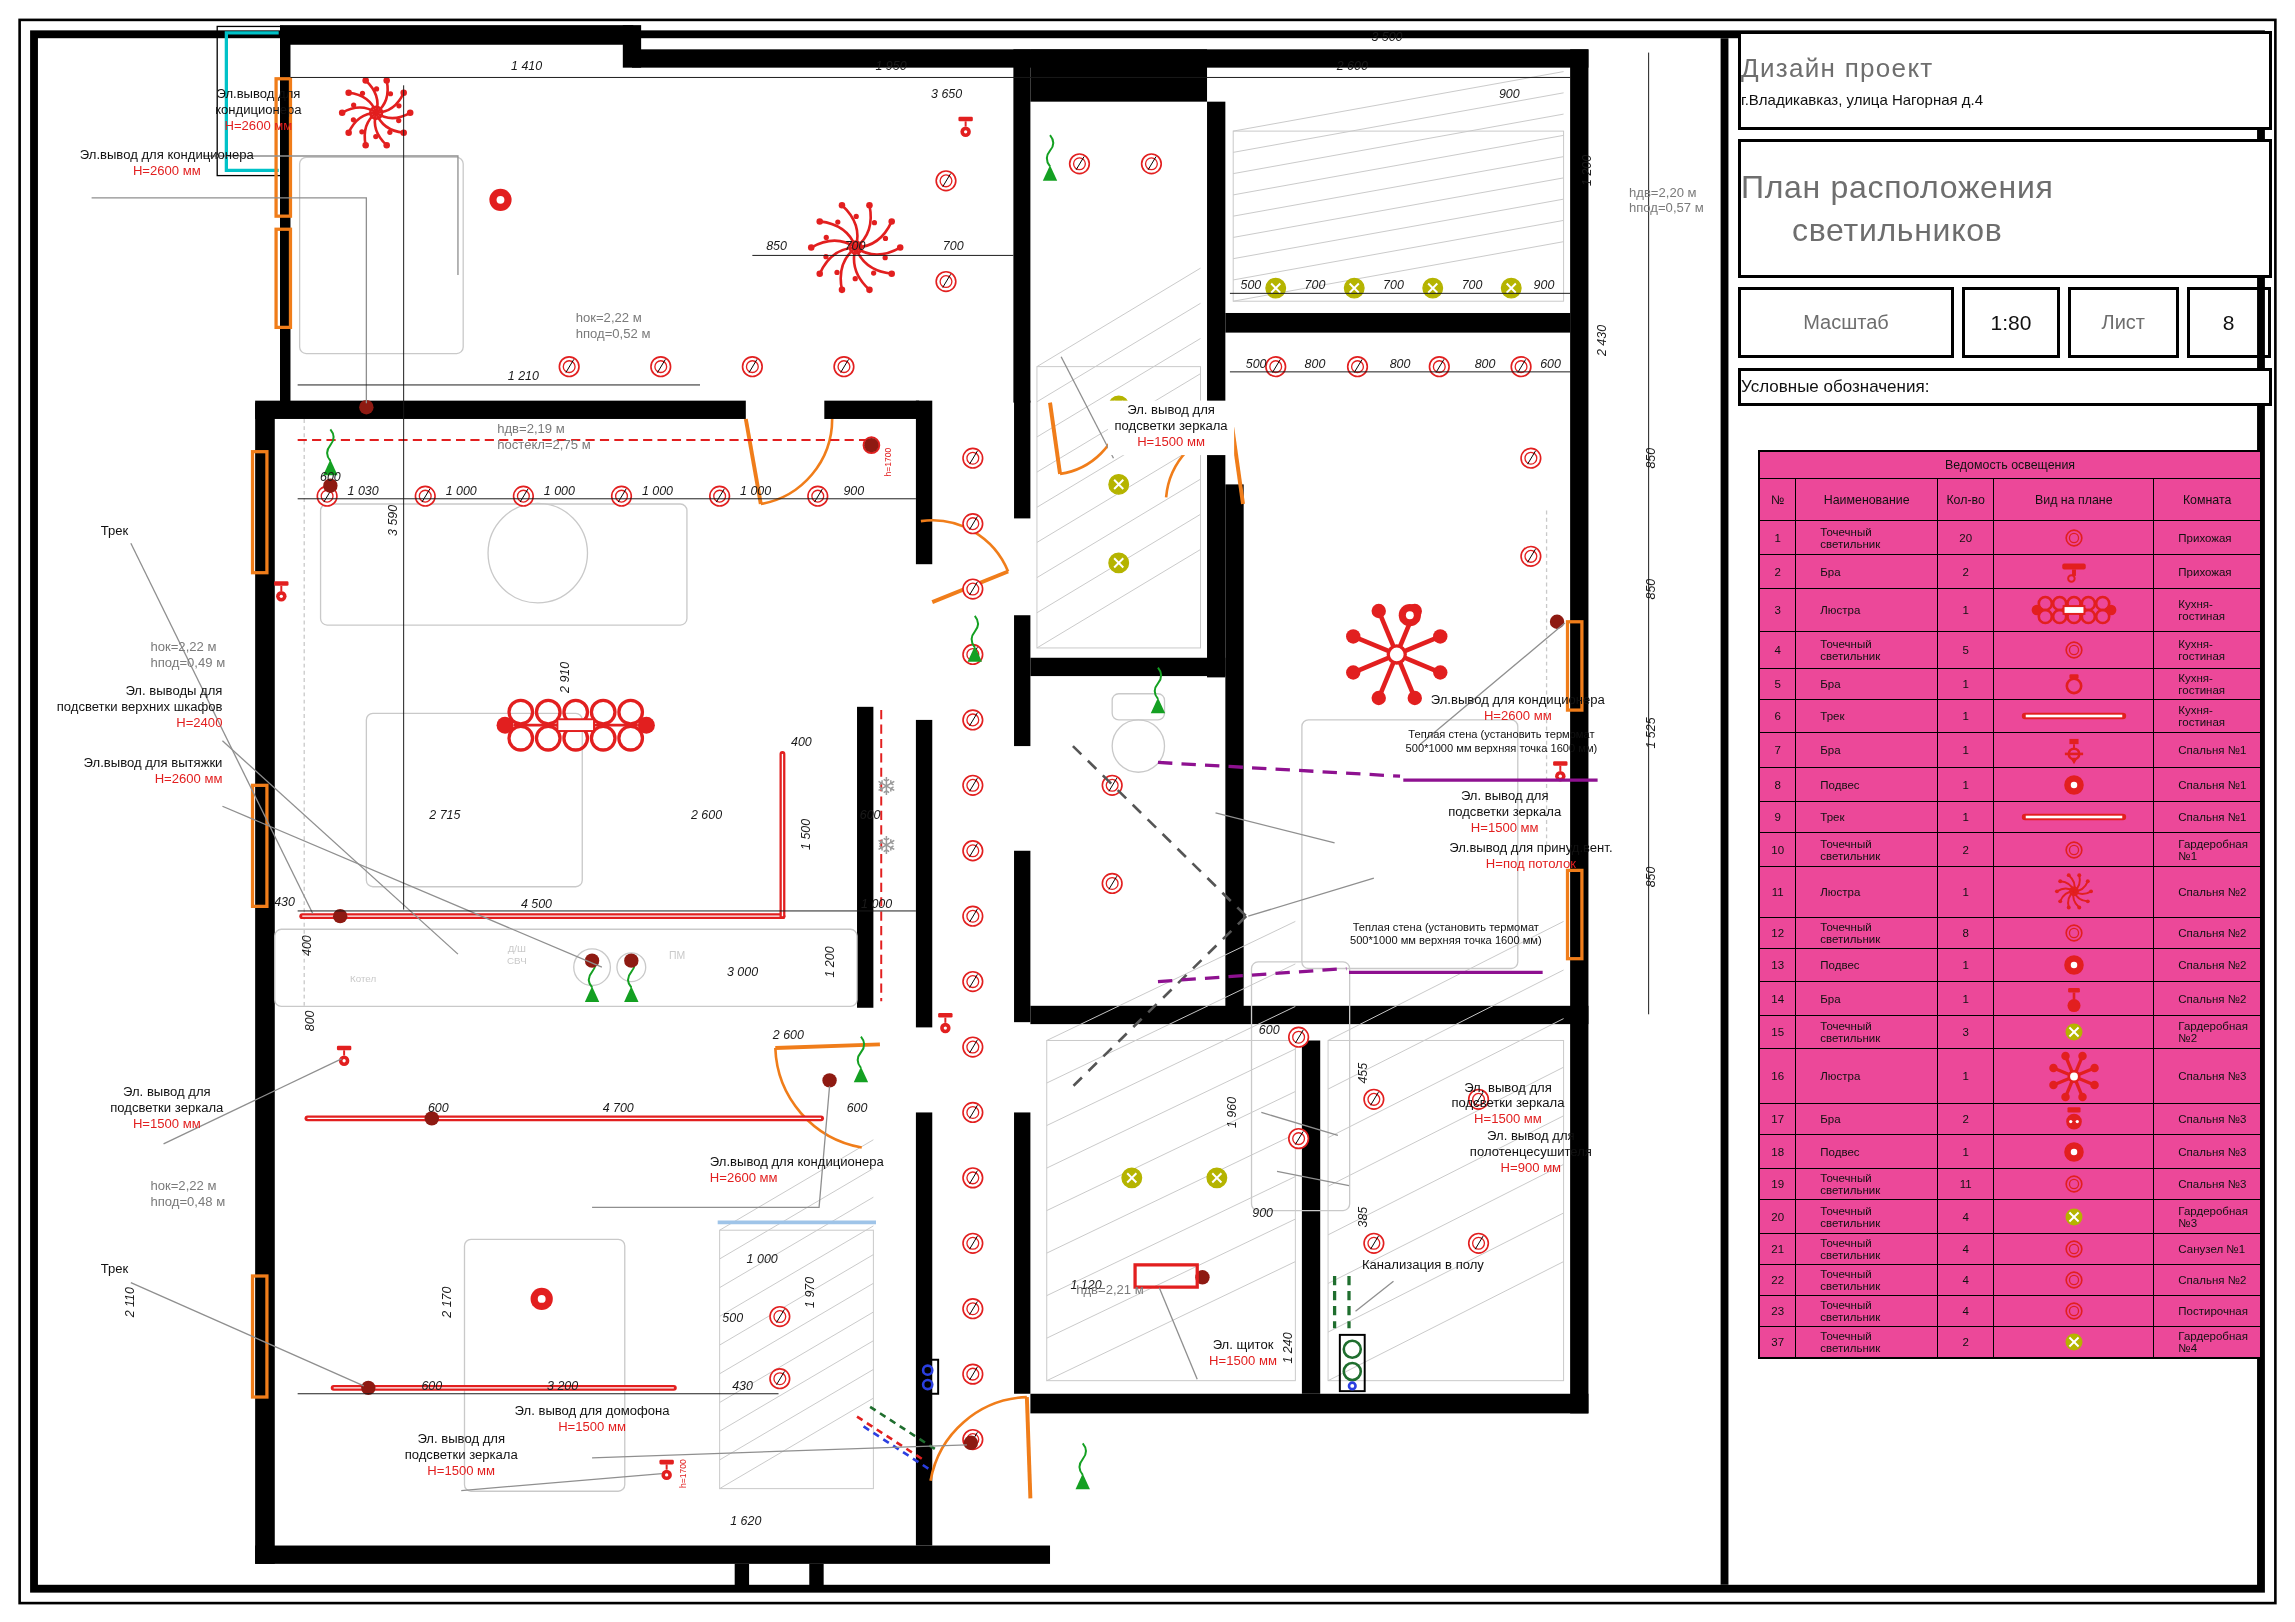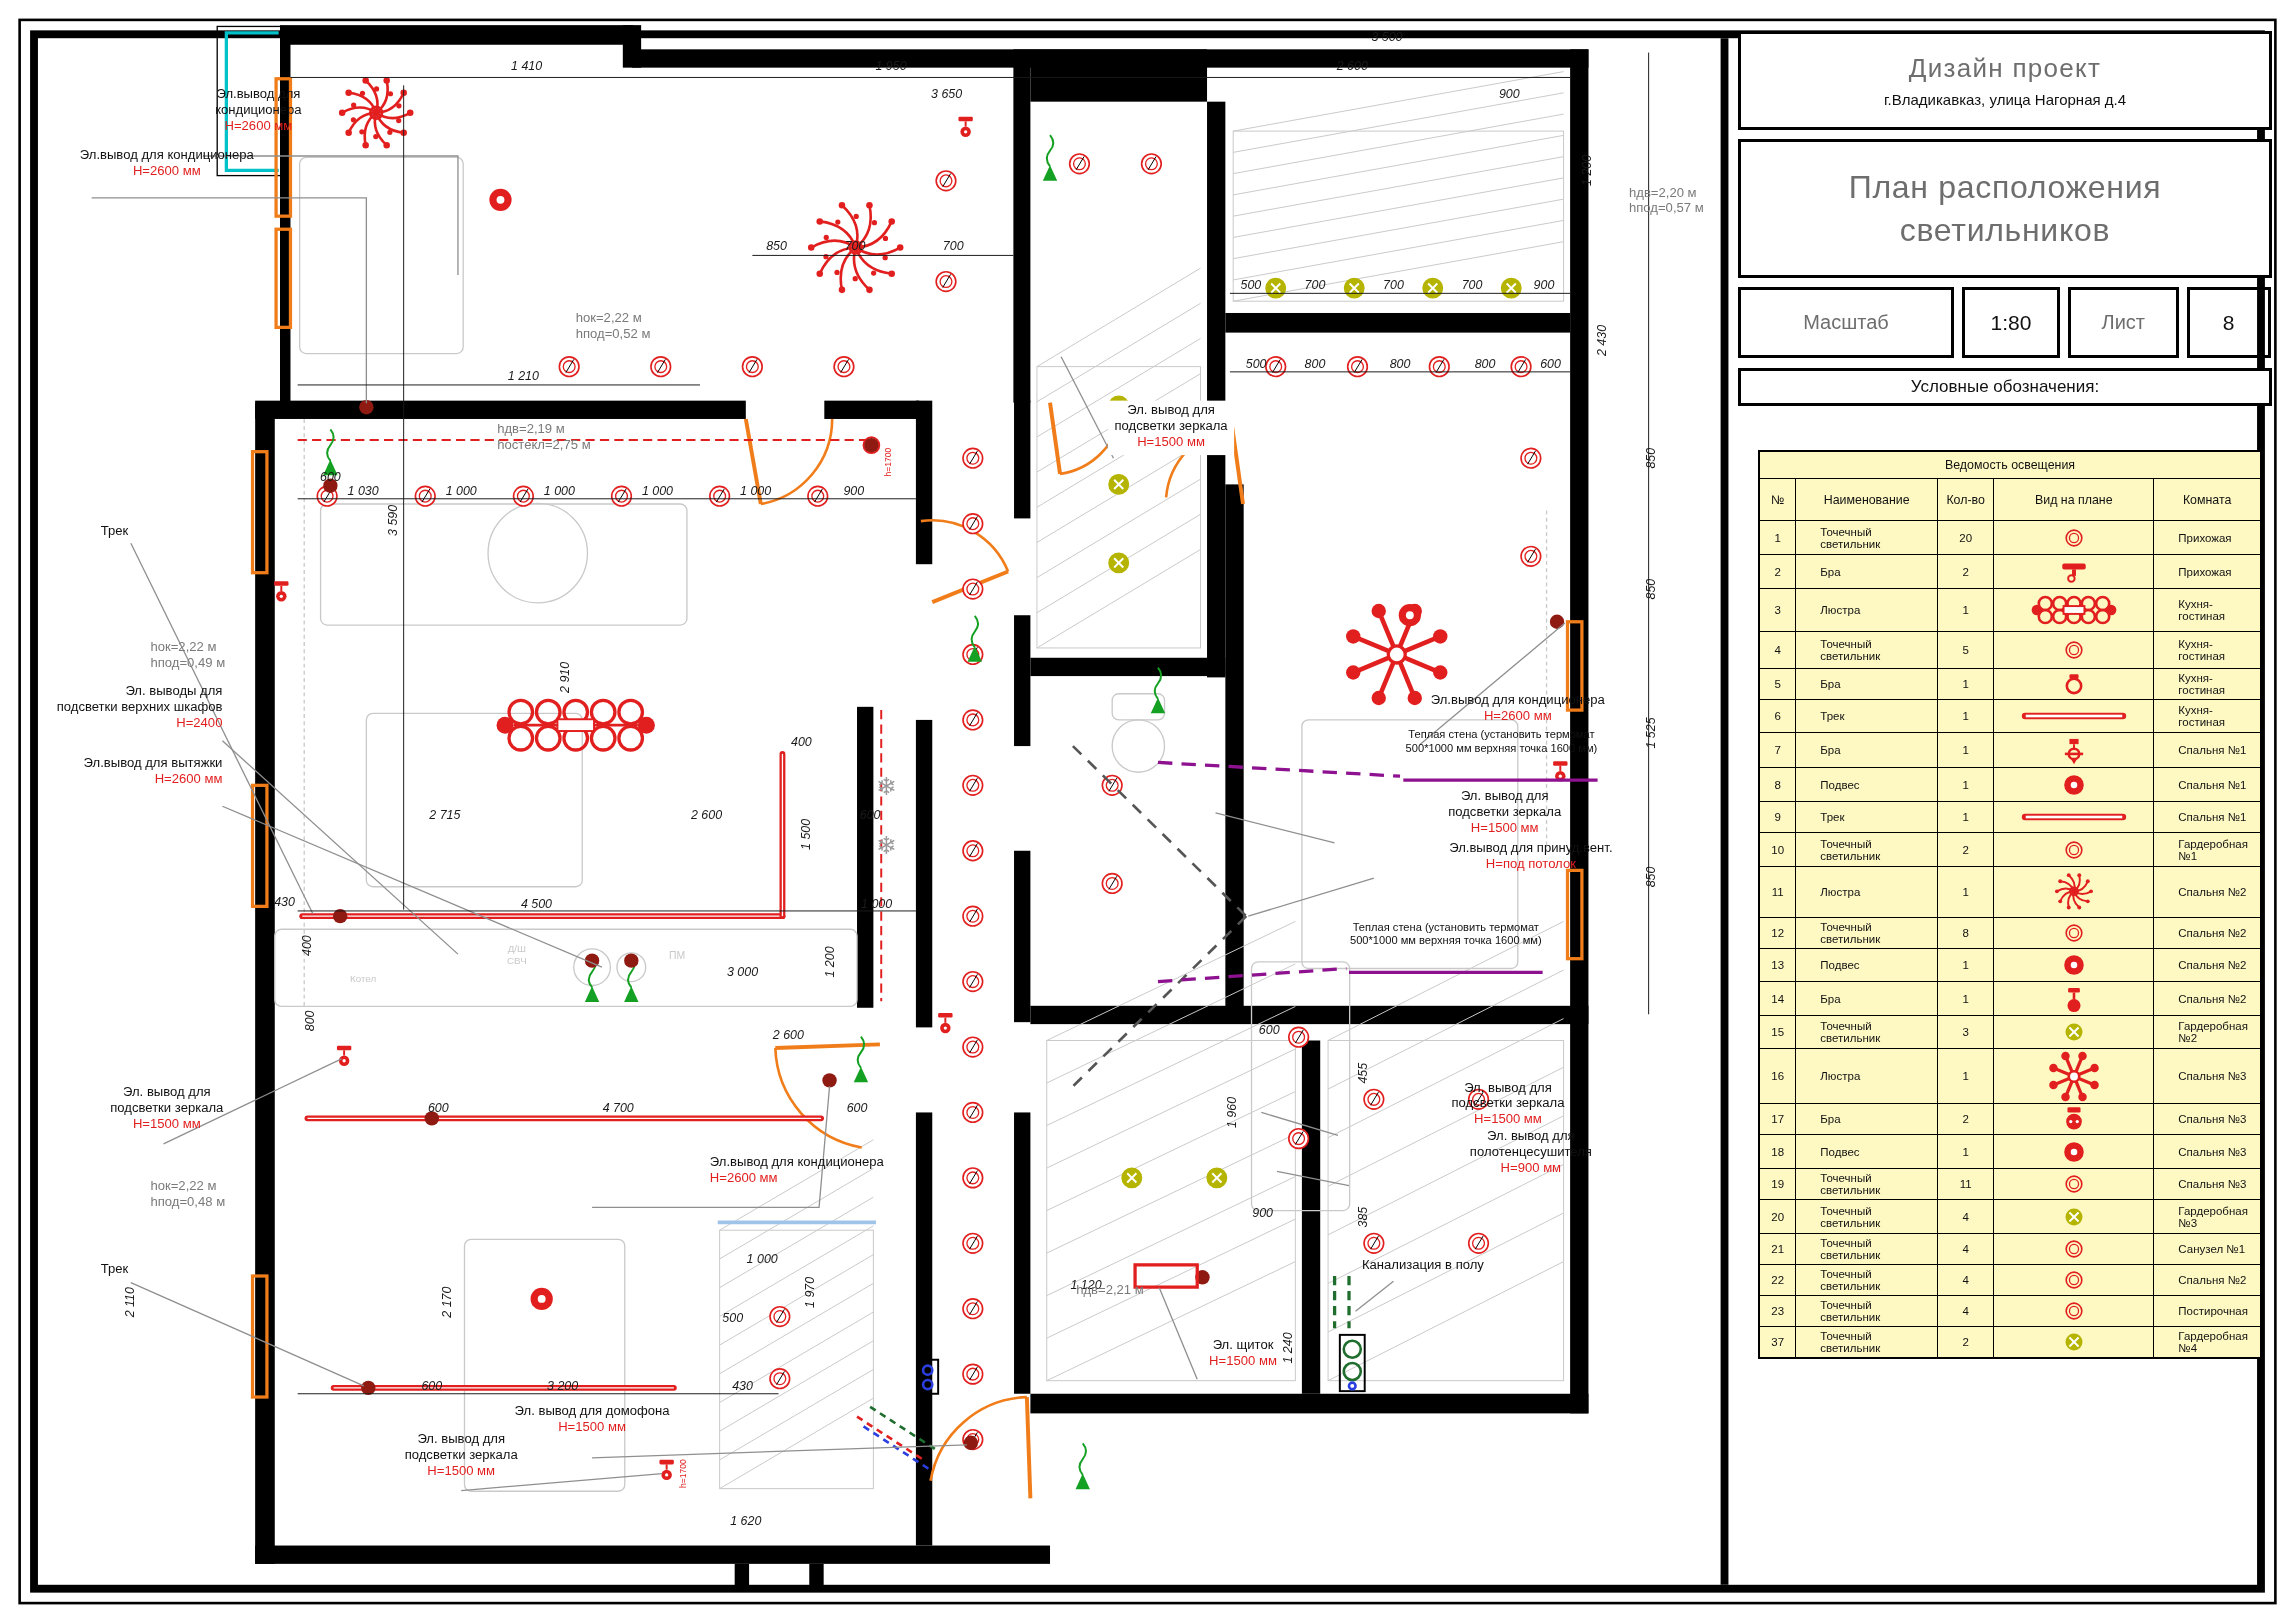--- a/index.html
+++ b/index.html
@@ -2,36 +2,36 @@
 <html style="font-size:10.5px"><head>
 <meta charset="utf-8">
 <style>
   html,body{margin:0;padding:0;background:#888;}
   #sheet{position:relative;width:2295px;height:1623px;background:#fff;
          font-family:"Liberation Sans",sans-serif;overflow:hidden;}
   #planSvg{position:absolute;left:0;top:0;}
   
   #titleblock{position:absolute;left:1738px;top:31px;width:534px;}
   .tb-box{border:3.3px solid #000;background:#fff;box-sizing:border-box;margin-bottom:9.2px;
-          display:flex;flex-direction:column;align-items:center;justify-content:center;text-align:center;}
+          display:flex;flex-direction:column;align-items:flex-start;justify-content:center;text-align:center;}
   .tb-project{height:99px;}
   .tb-title{height:139px;}
   .big-gray{color:#6e6e6e;font-size:26px;letter-spacing:1.3px;}
   .addr{color:#111;font-size:15px;margin-top:6.5px;}
   .plan-title{color:#6e6e6e;font-size:32px;line-height:1.35;letter-spacing:0.7px;}
   .tb-row{display:flex;gap:7.9px;margin-bottom:9.2px;}
   .tb-cell{border:3.3px solid #000;box-sizing:border-box;height:71px;display:flex;
            align-items:center;justify-content:center;}
   .lbl{color:#6e6e6e;font-size:20px;}
   .val{color:#111;font-size:21px;}
   .tb-legendhdr{height:38px;}
   .tb-legendhdr div{font-size:17px;color:#111;}
   
   #legend{position:absolute;left:1758px;top:450px;width:504px;border:2px solid #000;
-          border-collapse:collapse;background:#fef9c3;}
+          border-collapse:collapse;background:#ec4899;}
   #legend td,#legend th{border:1.6px solid #000;padding:0 3.9px;font-weight:normal;
           font-size:11.5px;color:#111;text-align:center;vertical-align:middle;}
   #legend .name,#legend .room{text-align:left;padding-left:24px;}
   #legend .ttl{font-size:12.4px;height:26px;}
   #legend .hdr td{height:41px;font-size:12.4px;}
   .icn svg{display:block;margin:0 auto;}
 </style>
 </head>
 <body>
 

